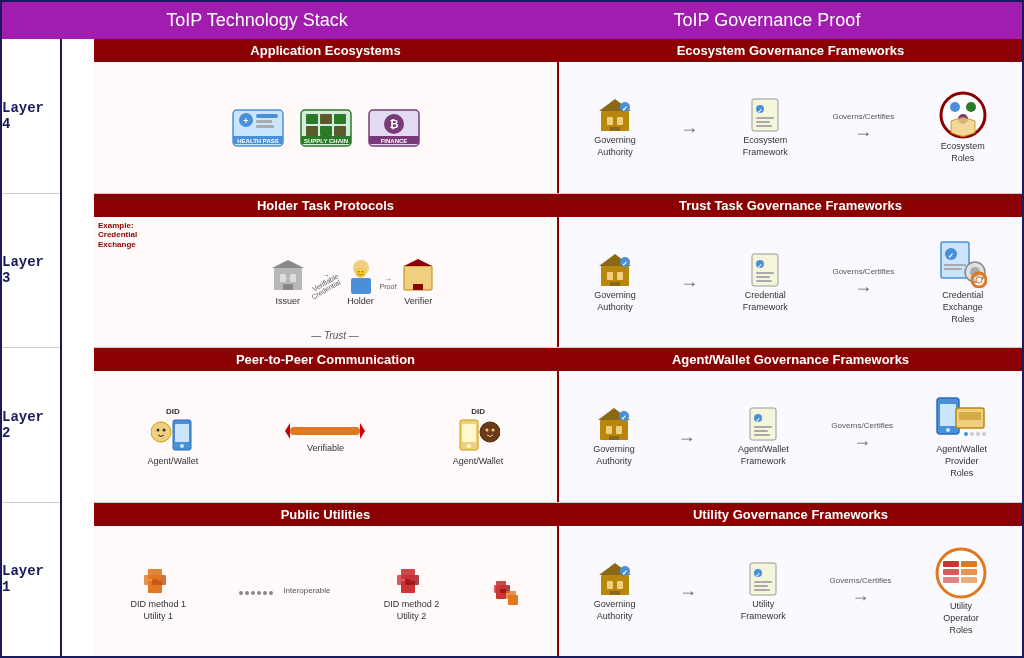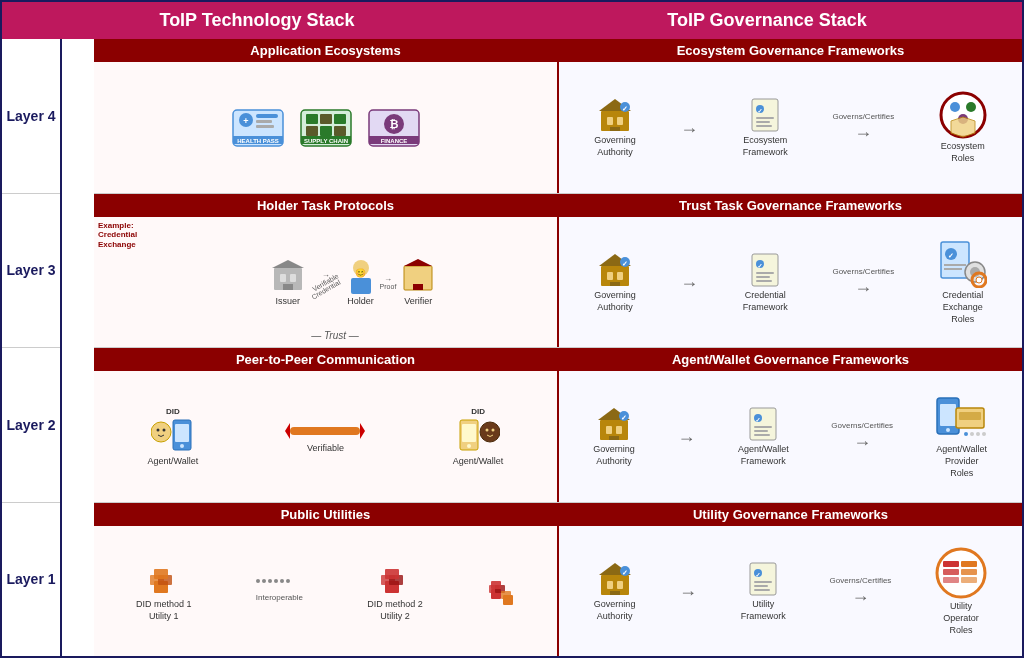--- a/index.html
+++ b/index.html
@@ -14,24 +14,24 @@
     .main-container {
       width: 1024px;
       height: 658px;
       display: flex;
       flex-direction: column;
       border: 2px solid #1a1a5e;
     }
 
     .header-row {
       display: flex;
-      background: #be185d;
+      background: #a21caf;
       color: white;
       font-size: 18px;
-      font-weight: bold;
+      font-weight: normal;
       text-align: center;
     }
 
     .header-left, .header-right {
       flex: 1;
       padding: 8px 0;
     }
 
     .content-area {
       display: flex;
@@ -48,20 +48,21 @@
 
     .layer-label {
       flex: 1;
       display: flex;
       align-items: center;
       justify-content: center;
       font-weight: bold;
       font-size: 14px;
       color: #1a1a5e;
       border-bottom: 1px solid #ccc;
+      font-family: Liberation Mono, monospace;
     }
     .layer-label:last-child { border-bottom: none; }
 
     .stack-area {
       flex: 1;
       display: flex;
       flex-direction: column;
       padding-left: 32px;
     }
 
@@ -199,21 +200,21 @@
       background: #888;
     }
   </style>
 </head>
 <body>
 
 <div class="main-container">
 
   <div class="header-row">
     <div class="header-left">ToIP Technology Stack</div>
-    <div class="header-right">ToIP Governance Stack</div>
+    <div class="header-right">ToIP Governance Proof</div>
   </div>
 
   <div class="content-area">
 
     <div class="layer-labels">
       <div class="layer-label">Layer 4</div>
       <div class="layer-label">Layer 3</div>
       <div class="layer-label">Layer 2</div>
       <div class="layer-label">Layer 1</div>
     </div>
@@ -564,21 +565,21 @@
 
                   <rect x="8" y="20" width="14" height="12" fill="#e07820" rx="1"></rect>
                   <rect x="4" y="14" width="14" height="10" fill="#e07820" rx="1" opacity="0.8"></rect>
                   <rect x="12" y="14" width="14" height="10" fill="#c05010" rx="1" opacity="0.8"></rect>
                   <rect x="8" y="8" width="14" height="10" fill="#e07820" rx="1" opacity="0.9"></rect>
                 </svg>
                 <span>DID method 1</span>
                 <span>Utility 1</span>
               </div>
 
-              <div style="display:flex;flex-direction:column;align-items:flex-start;gap:10px;">
+              <div style="display:flex;align-items:flex-end;gap:10px;">
                 <div class="interop-dots">
                   <div class="dot"></div>
                     <div class="dot"></div>
                     <div class="dot"></div>
                   <div class="dot"></div>
                     <div class="dot"></div>
                     <div class="dot"></div>
                 </div>
                 <span style="font-size:8px;color:#555;">Interoperable</span>
               </div>

